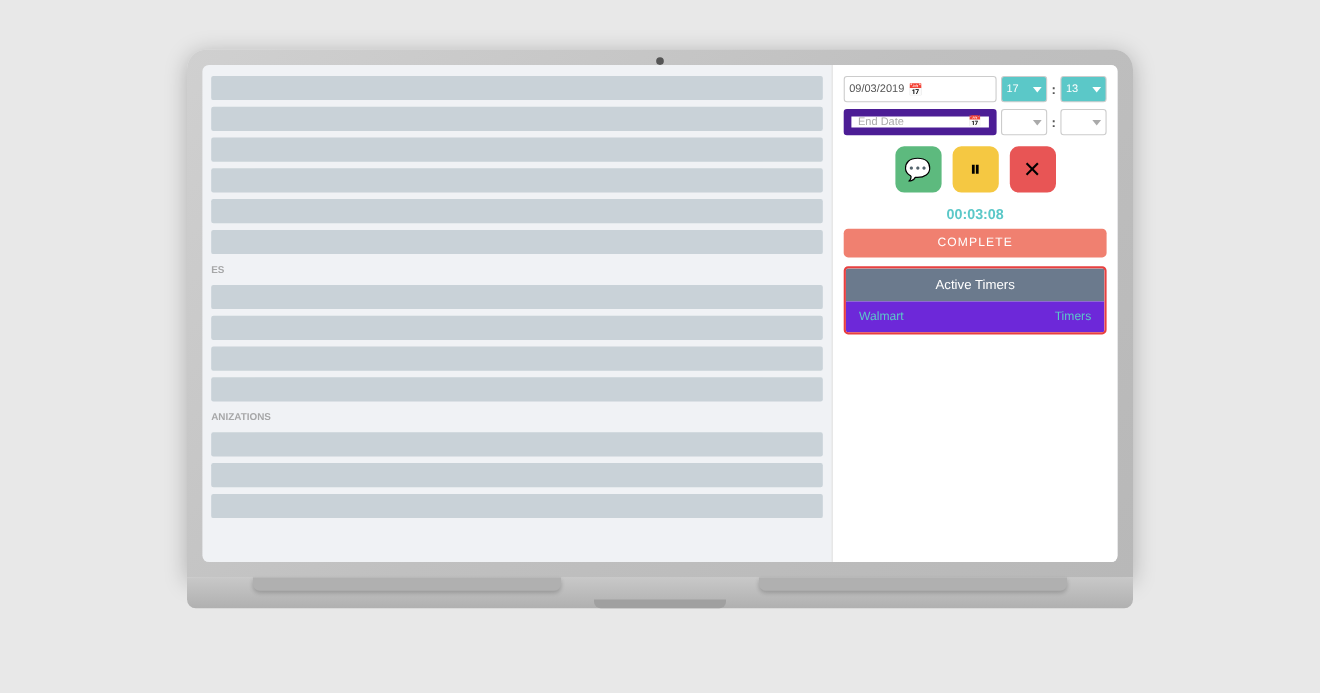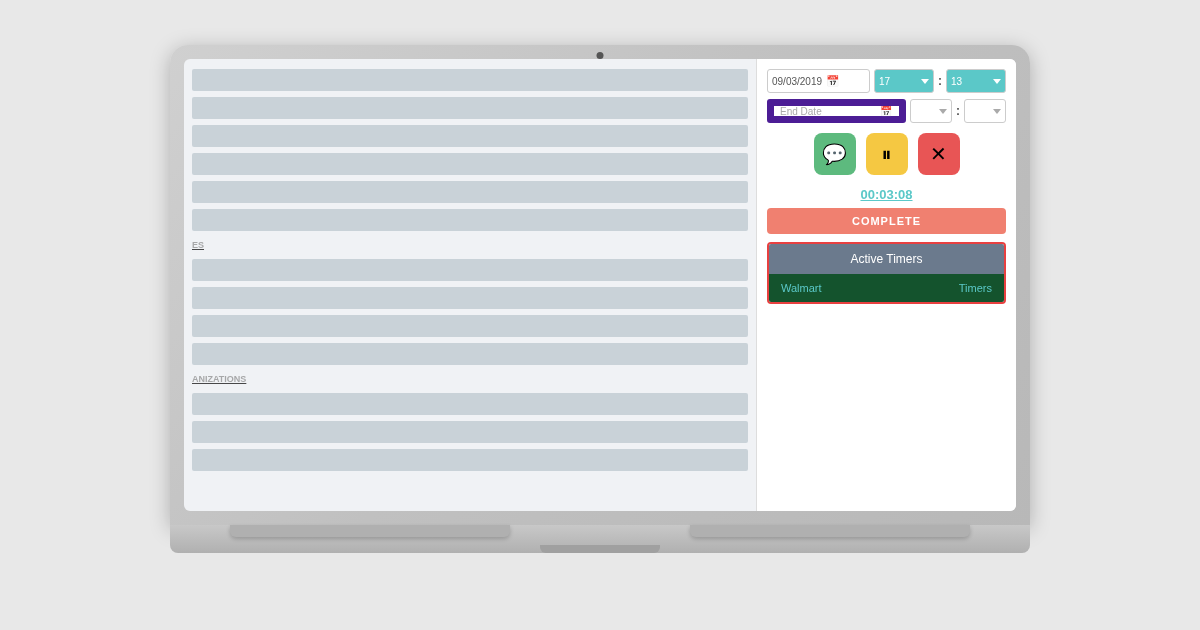--- a/index.html
+++ b/index.html
@@ -95,21 +95,20 @@
     }
 
     
     .main-area {
       flex: 1;
       padding: 10px 8px;
       display: flex;
       flex-direction: column;
       gap: 6px;
       overflow: hidden;
-      text-decoration: underline;
     }
 
     .content-row {
       height: 22px;
       background: #b8c4cc;
       border-radius: 2px;
       opacity: 0.7;
     }
 
     .content-row.label {
@@ -164,21 +163,21 @@
     }
 
     .time-select {
       display: flex;
       align-items: center;
       border: 1px solid #ccc;
       border-radius: 3px;
       padding: 2px 4px;
       font-size: 10px;
       color: #555;
-      width: 60px;
+      width: 42px;
       height: 24px;
       background: #5bc8c8;
       color: #fff;
       justify-content: space-between;
     }
 
     .time-colon {
       font-size: 12px;
       color: #555;
       font-weight: bold;
@@ -252,32 +251,31 @@
     .btn-yellow { background: #f5c842; }
     .btn-red { background: #e85555; }
 
     
     .timer-display {
       text-align: center;
       font-size: 13px;
       color: #5bc8c8;
       font-weight: bold;
       margin-top: 2px;
-      text-decoration: underline;
     }
 
     
     .complete-btn {
       background: #f08070;
       color: #fff;
       border: none;
       border-radius: 4px;
       padding: 7px;
       font-size: 11px;
-      font-weight: bold;
+      font-weight: normal;
       letter-spacing: 1px;
       cursor: pointer;
       text-align: center;
       width: 100%;
     }
 
     
     .active-timers-panel {
       border: 2px solid #e84040;
       border-radius: 4px;
@@ -290,21 +288,21 @@
       color: #fff;
       padding: 8px 12px;
       font-size: 12px;
       text-align: center;
     }
 
     .active-timers-row {
       display: flex;
       justify-content: space-between;
       padding: 8px 12px;
-      background: #14532d;
+      background: #6d28d9;
     }
 
     .timer-org-name {
       font-size: 11px;
       color: #5bc8c8;
     }
 
     .timer-status {
       font-size: 11px;
       color: #5bc8c8;

